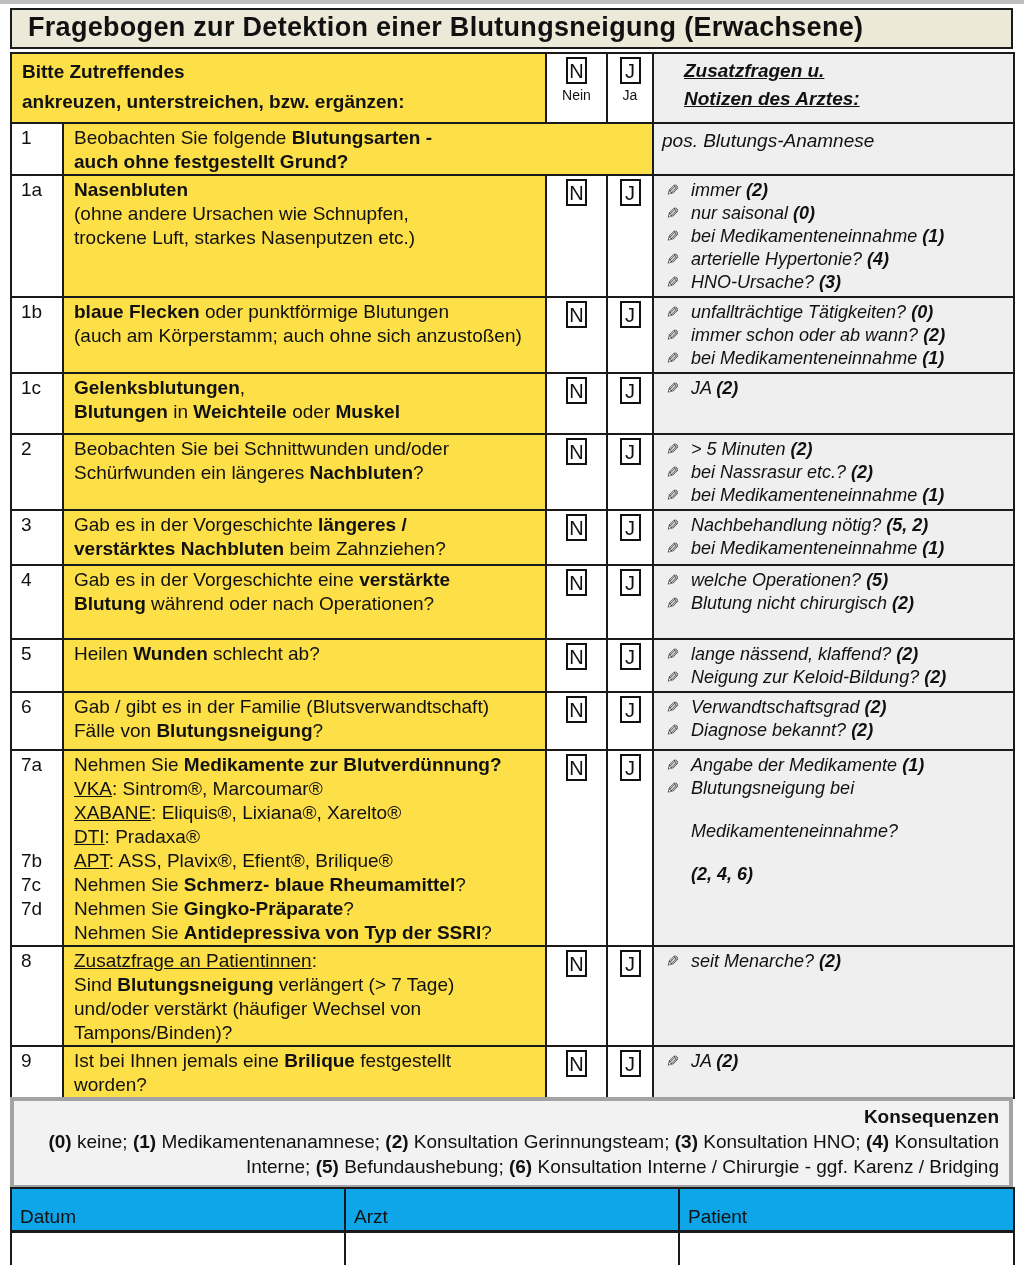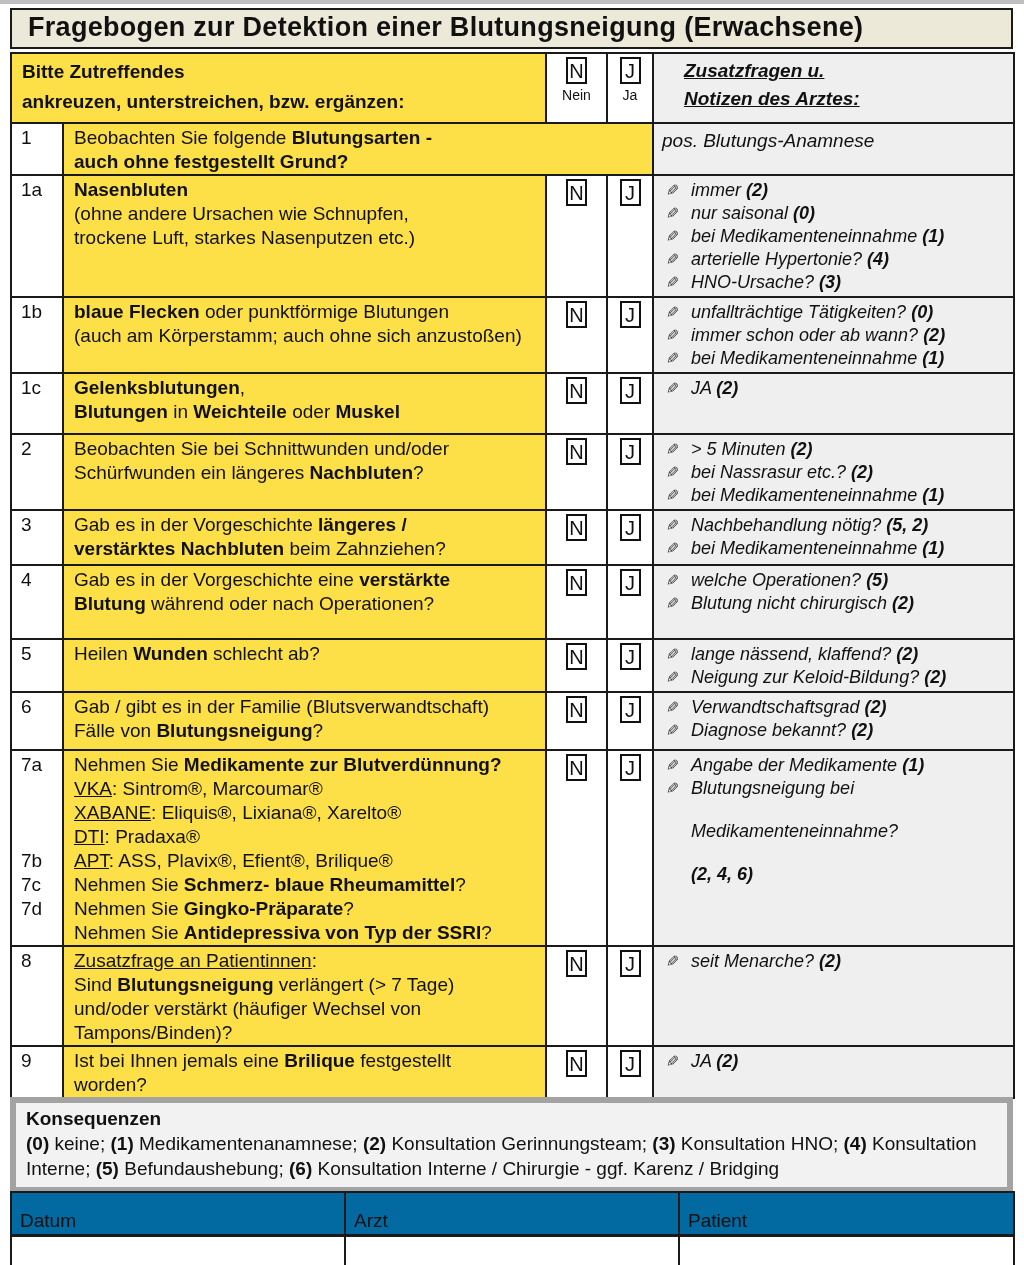--- a/index.html
+++ b/index.html
@@ -38,31 +38,32 @@
     display:inline-block; transform:scaleX(-1); color:#3c3c3c;
     font-style:normal; font-size:16px; width:21px; margin-right:8px; text-align:center;
   }
   .note-cont { padding-left:29px;margin-top:20px; }
   .section-note { font-weight:normal; font-size:19px; padding-top:2px; }
   td.c-q b, td.c-num b { font-weight:bold; }
   td.c-q u { text-decoration:underline; }
 
   
   .consequences {
-    border:6px solid #a3a3a3; margin-top:-2px; background:#f2f2f2;
+    border:4px solid #a3a3a3; margin-top:-2px; background:#f2f2f2;
     padding:3px 10px 6px 10px;
+    text-align:right;
   }
   .consequences .c-title { font-weight:bold; font-size:19px; line-height:25px; }
   .consequences .c-text  { font-size:19px; line-height:25px; }
 
   
   table.sig { width:1003px; border-collapse:collapse; table-layout:fixed; margin-top:-2px; }
   table.sig td { border:2px solid #1a1a1a; }
   table.sig td.sig-head {
-    background:#0369a1; height:43px; vertical-align:bottom;
+    background:#0ea5e9; height:43px; vertical-align:bottom;
     font-size:19px; padding:2px 4px 2px 8px; border-bottom:3px solid #1a1a1a;
   }
   table.sig td.sig-cell { background:#fff; height:64px; }
 </style>
 </head>
 <body>
 
 <div class="top-strip"></div>
 
 <div class="page">

